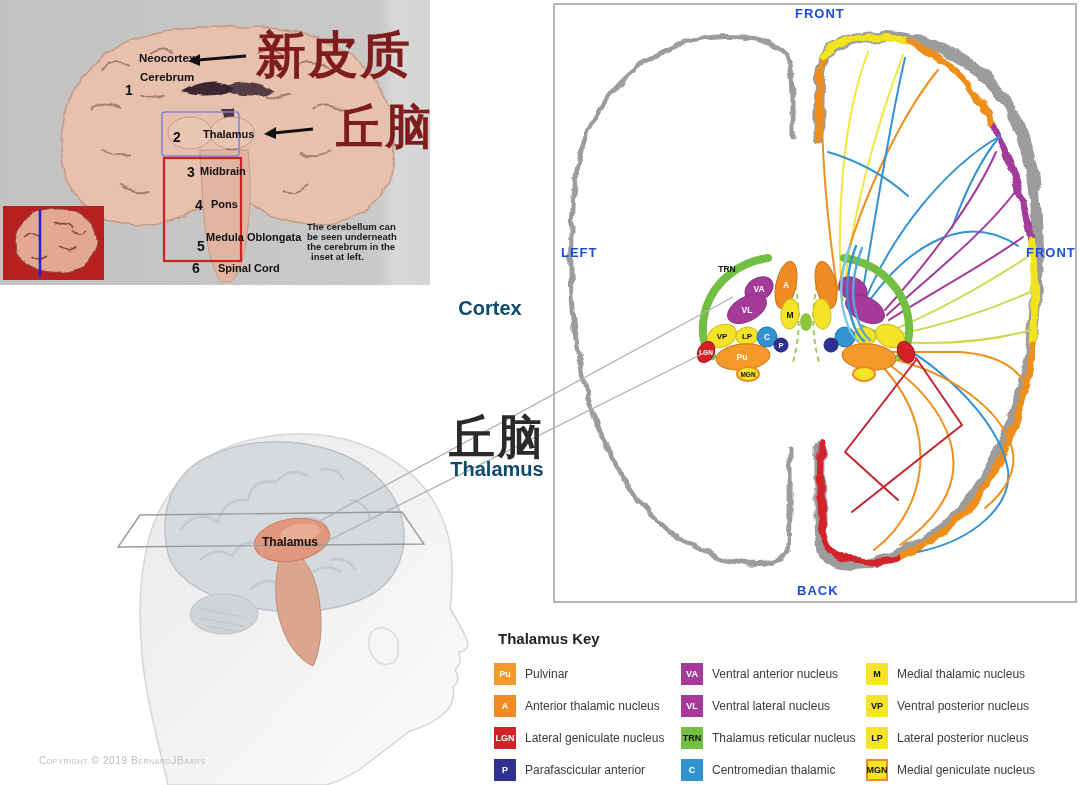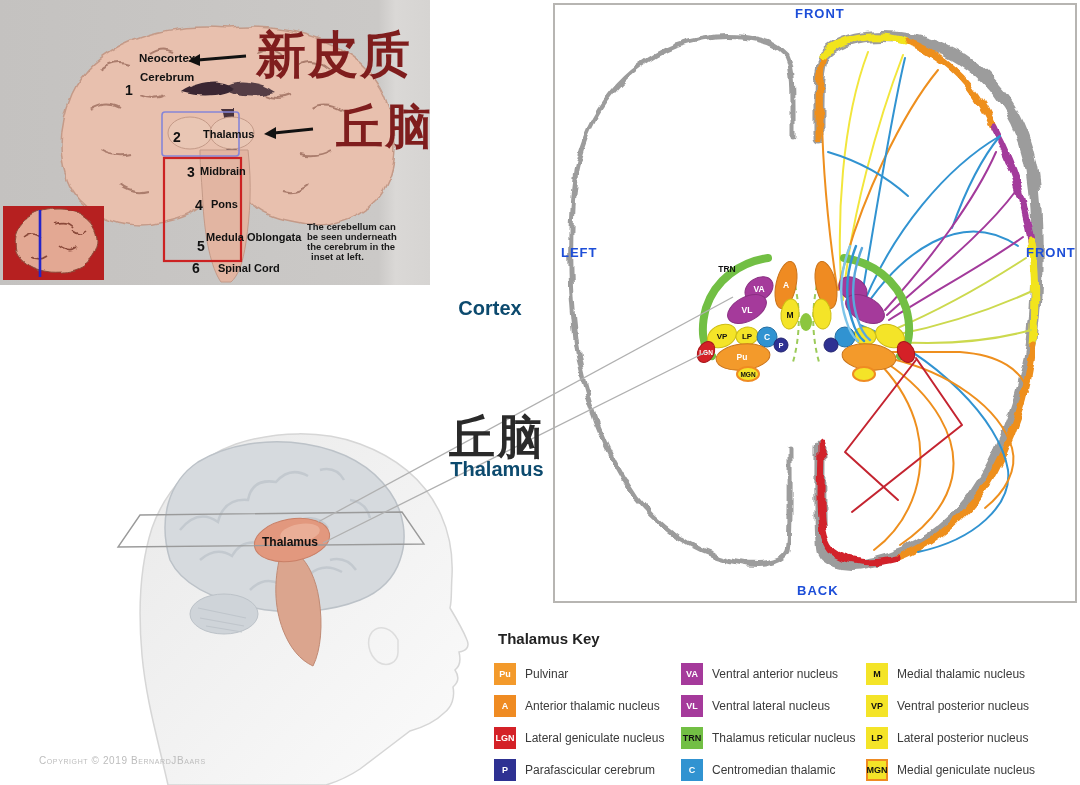--- a/index.html
+++ b/index.html
@@ -316,21 +316,21 @@
   <div class="key-item kc0 kr2">
     <div class="key-swatch" style="background: rgb(212, 33, 39); color: rgb(255, 255, 255); border-color: rgba(0, 0, 0, 0);">
         <span>LGN</span>
       </div>
     <div class="key-label">Lateral geniculate nucleus</div>
   </div>
   <div class="key-item kc0 kr3">
     <div class="key-swatch" style="background: rgb(46, 49, 146); color: rgb(255, 255, 255); border-color: rgba(0, 0, 0, 0);">
         <span>P</span>
       </div>
-    <div class="key-label">Parafascicular cerebrum</div>
+    <div class="key-label">Parafascicular anterior</div>
   </div>
 
   <div class="key-item kc1 kr0">
     <div class="key-swatch" style="background: rgb(165, 58, 155); color: rgb(255, 255, 255); border-color: rgba(0, 0, 0, 0);">
         <span>VA</span>
       </div>
     <div class="key-label">Ventral anterior nucleus</div>
   </div>
   <div class="key-item kc1 kr1">
     <div class="key-swatch" style="background: rgb(165, 58, 155); color: rgb(255, 255, 255); border-color: rgba(0, 0, 0, 0);">

